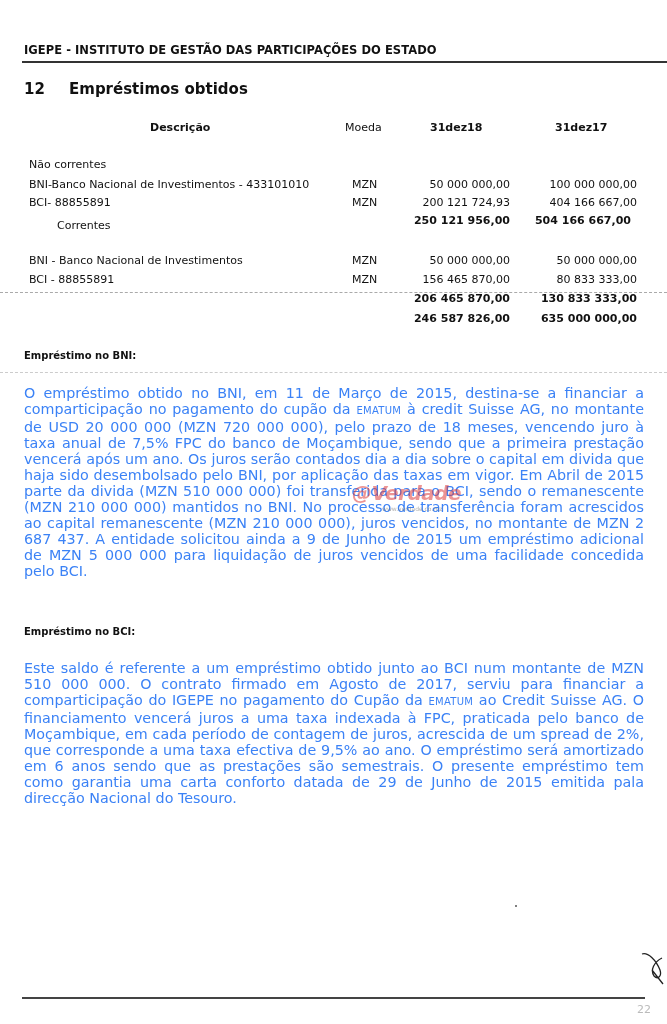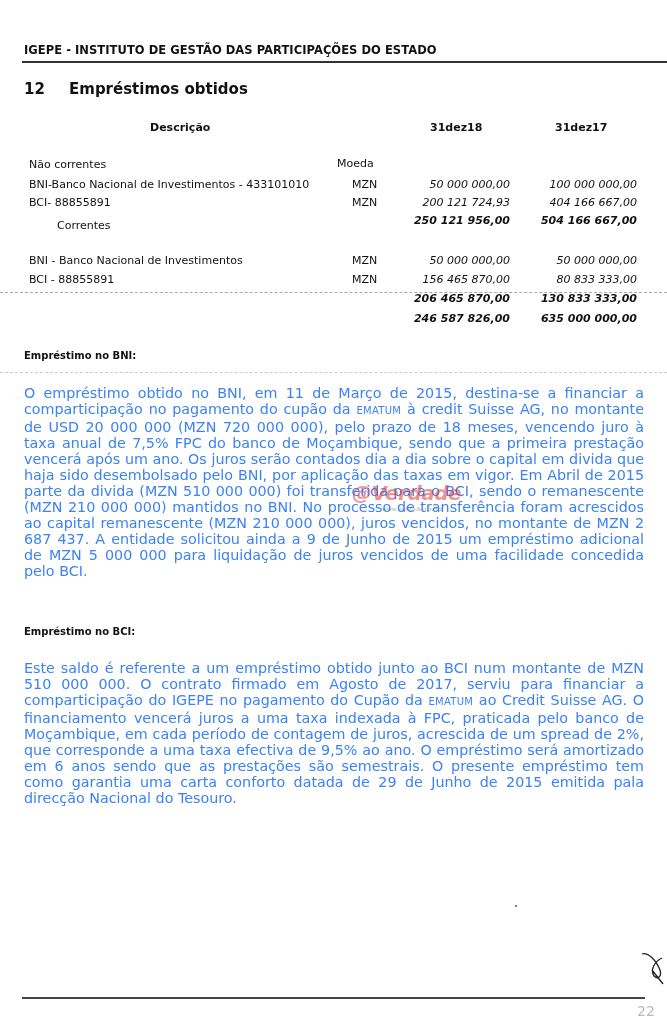--- a/index.html
+++ b/index.html
@@ -16,21 +16,21 @@
     position: absolute; left: 22px; top: 61px; width: 645px; height: 2px;
     background: #333;
   }
   .section-title {
     position: absolute; left: 24px; top: 80px; font-size: 15px; font-weight: bold;
   }
   .section-title .num { display: inline-block; width: 45px; }
   .tbl { position: absolute; left: 0; top: 0; width: 667px; font-size: 11px; }
   .cell { position: absolute; white-space: nowrap; }
   .th { font-weight: bold; }
-  .r { text-align: right; font-style: italic; }
+  .r { text-align: right; }
   .b { font-weight: bold; }
   .dash-rule {
     position: absolute; left: 0; width: 667px; height: 0;
     border-top: 1px dashed #aaa;
   }
   .sub-title {
     position: absolute; left: 24px; font-size: 10px; font-weight: bold;
   }
   .para {
     position: absolute; left: 24px; width: 620px; font-size: 14.3px;
@@ -44,59 +44,59 @@
   }
   .watermark-sub {
     position: absolute; left: 382px; top: 505px; font-size: 6px;
     color: rgba(120,120,120,0.6);
   }
   .footer-rule {
     position: absolute; left: 22px; top: 997px; width: 623px; height: 2px;
     background: #444;
   }
   .page-num {
-    position: absolute; left: 637px; top: 1003px; font-size: 14px; color: #bbb;
+    position: absolute; left: 637px; top: 1003px; font-size: 11px; color: #bbb;
   }
   .signature { position: absolute; left: 640px; top: 950px; }
   .dot { position: absolute; left: 515px; top: 905px; width: 2px; height: 2px; background: #555; border-radius: 1px; }
 </style>
 </head>
 <body>
 
 <div class="header">IGEPE - INSTITUTO DE GESTÃO DAS PARTICIPAÇÕES DO ESTADO</div>
 <div class="header-rule"></div>
 
 <div class="section-title">
   <span class="num">12</span><span>Empréstimos obtidos</span>
 </div>
 
 <div class="tbl">
 
   <div class="cell th" style="left:150px; top:121px;">Descrição</div>
-  <div class="cell" style="left:337px; top:121px;margin-top:36px;">Moeda</div>
+  <div class="cell" style="left:345px; top:121px;">Moeda</div>
   <div class="cell th" style="left:430px; top:121px;text-align:right;">31dez18</div>
   <div class="cell th" style="left:555px; top:121px;">31dez17</div>
 
   <div class="cell" style="left:29px; top:158px;text-align:center;">Não correntes</div>
 
   <div>
     <div class="cell" style="left:29px; top:178px;">BNI-Banco Nacional de Investimentos - 433101010</div>
     <div class="cell" style="left:352px; top:178px;">MZN</div>
     <div class="cell r" style="right:157px; top:178px;">50 000 000,00</div>
     <div class="cell r" style="right:30px; top:178px;">100 000 000,00</div>
   </div>
   <div>
     <div class="cell" style="left:29px; top:196px;">BCI- 88855891</div>
     <div class="cell" style="left:352px; top:196px;">MZN</div>
     <div class="cell r" style="right:157px; top:196px;">200 121 724,93</div>
     <div class="cell r" style="right:30px; top:196px;">404 166 667,00</div>
   </div>
   <div>
     <div class="cell r b" style="right:157px; top:214px;">250 121 956,00</div>
-    <div class="cell r b" style="right:30px; top:214px;">504 166 667,00</div>
+    <div class="cell r b" style="right:36px; top:214px;">504 166 667,00</div>
   </div>
 
   <div class="cell" style="left:29px; top:219px;margin-left:28px;">Correntes</div>
 
   <div>
     <div class="cell" style="left:29px; top:254px;">BNI - Banco Nacional de Investimentos</div>
     <div class="cell" style="left:352px; top:254px;">MZN</div>
     <div class="cell r" style="right:157px; top:254px;">50 000 000,00</div>
     <div class="cell r" style="right:30px; top:254px;">50 000 000,00</div>
   </div>

